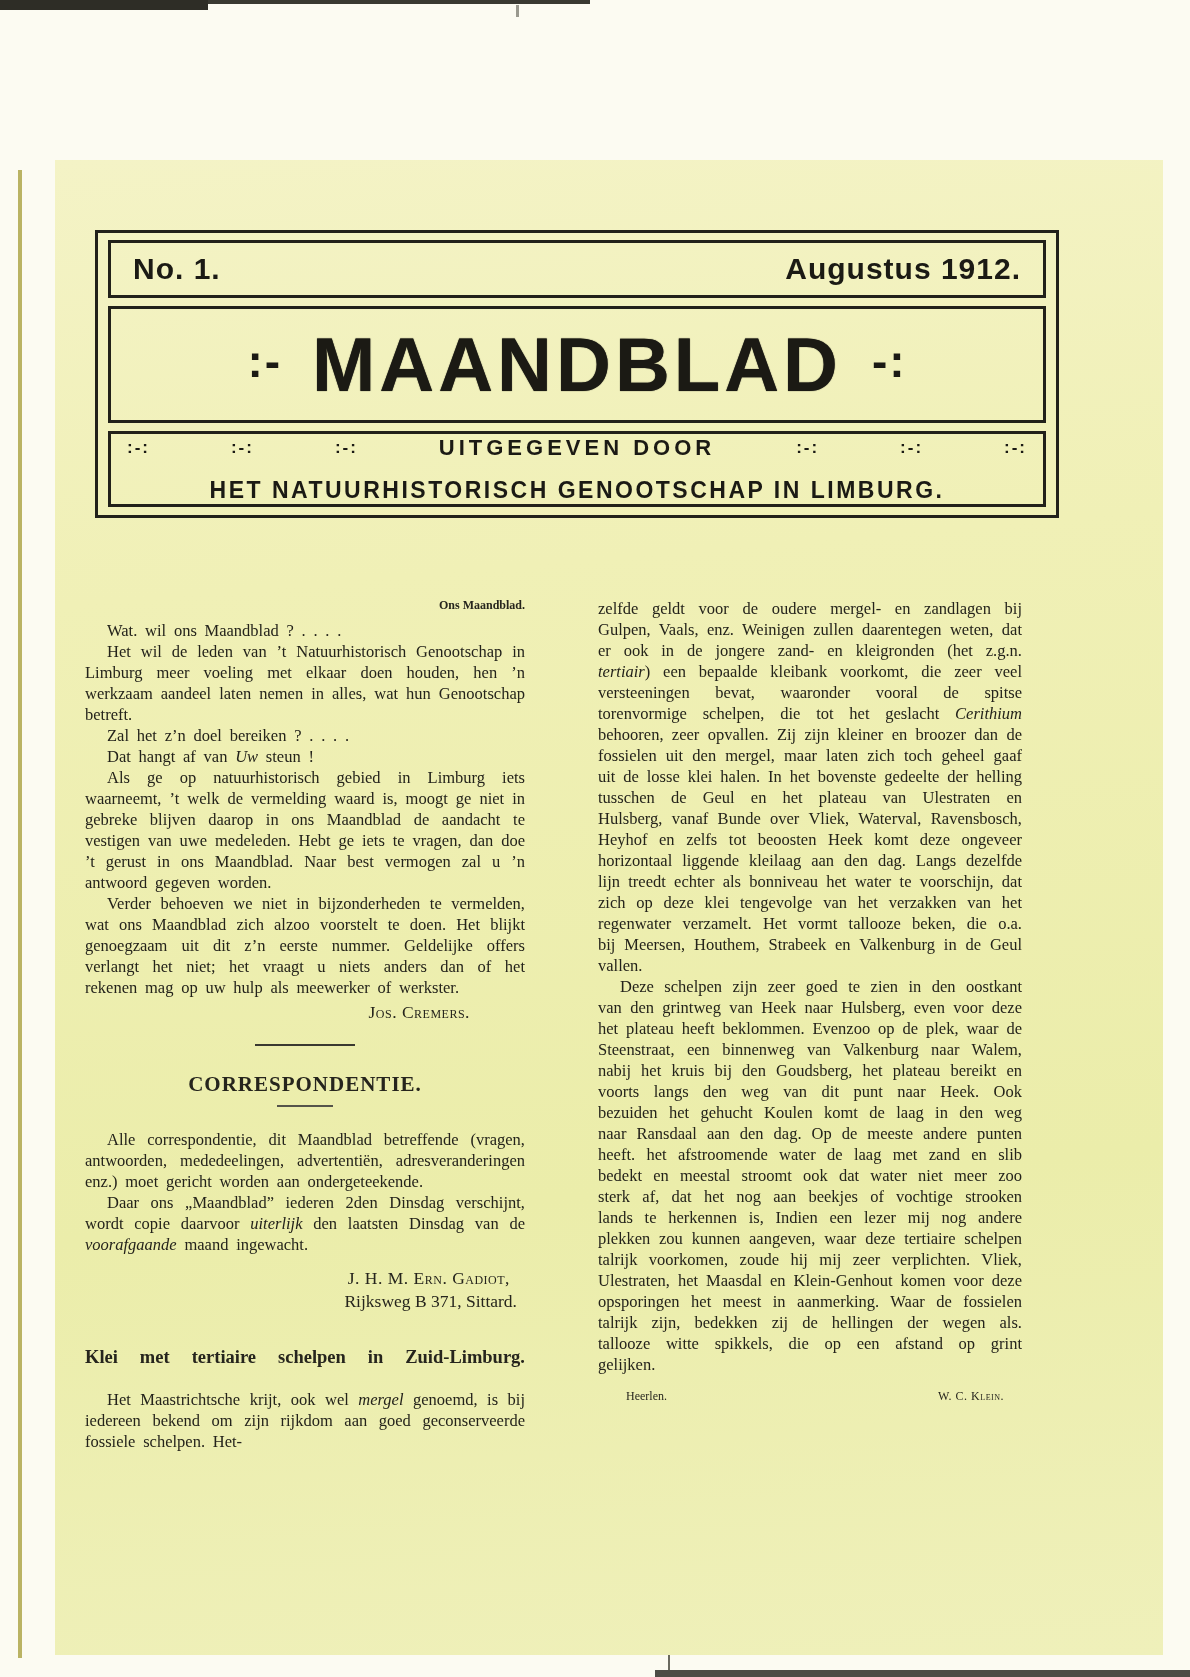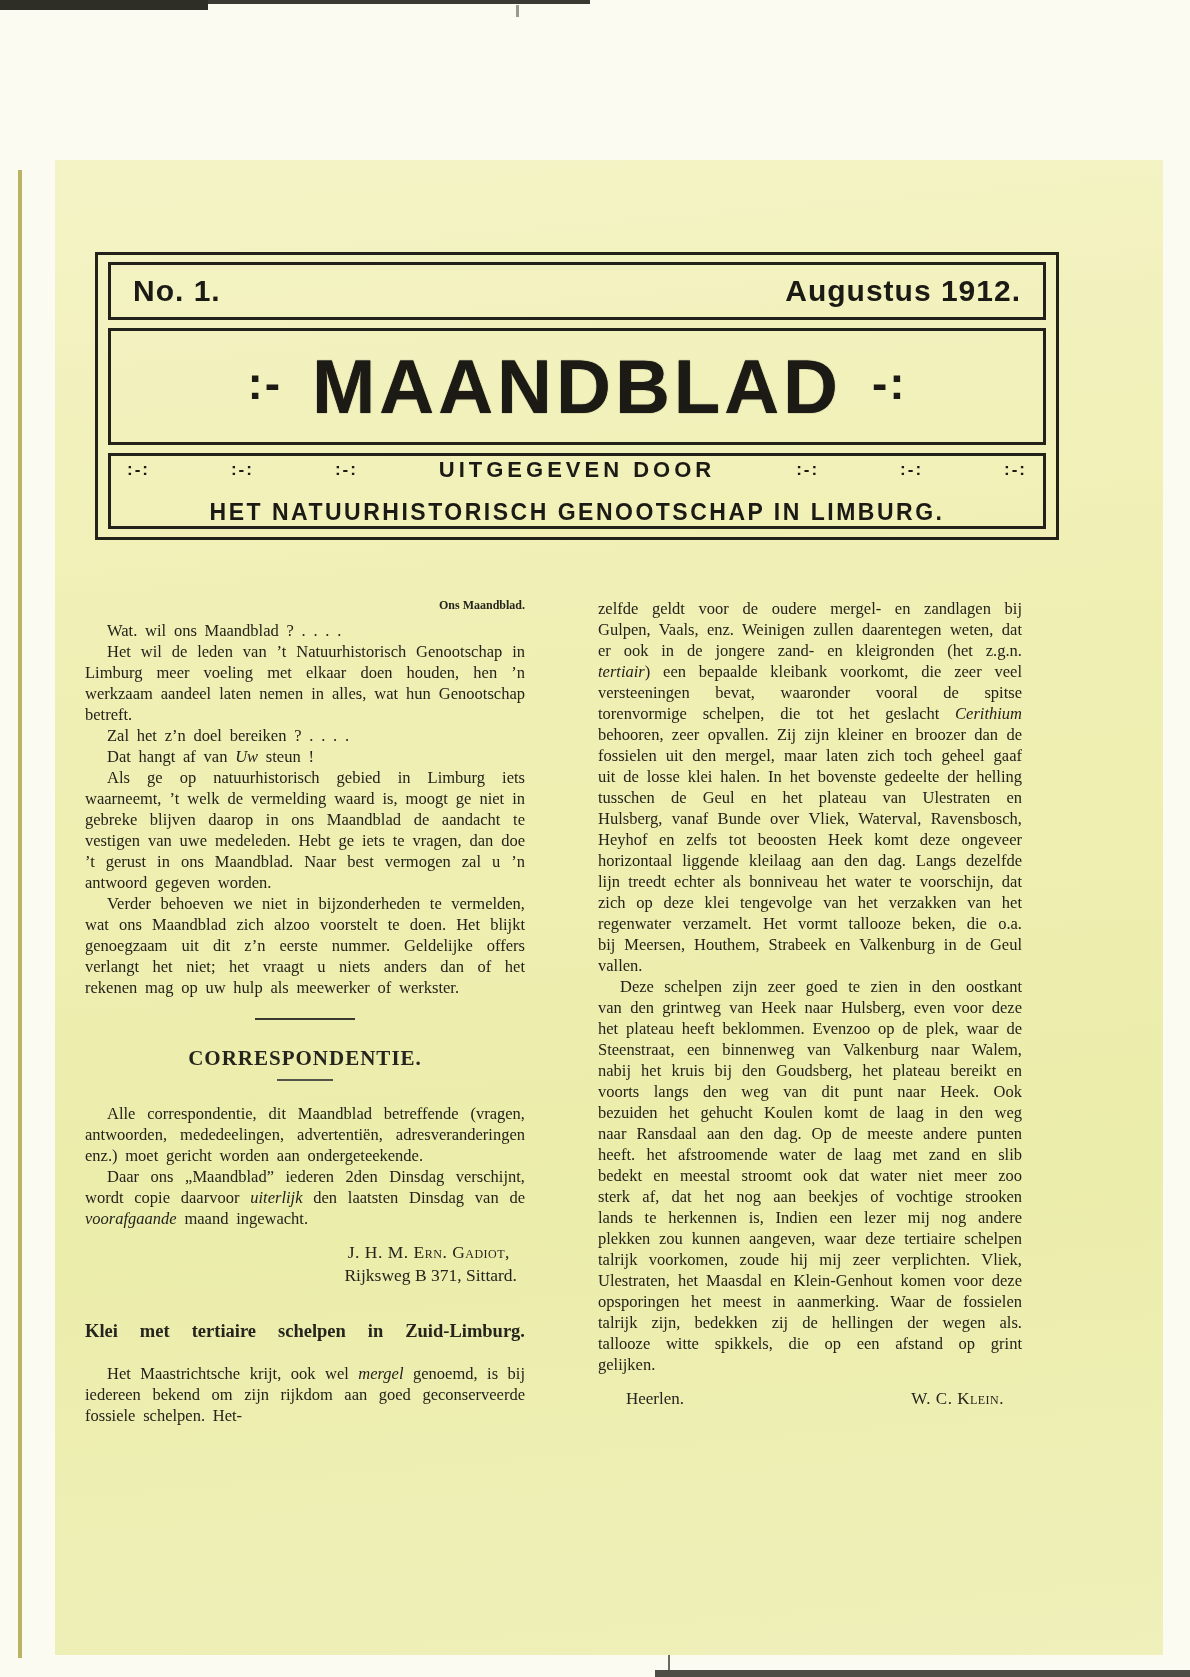--- a/index.html
+++ b/index.html
@@ -19,21 +19,21 @@
 
   
   .page {
     position:absolute; left:55px; top:160px; width:1108px; height:1495px;
     background:linear-gradient(175deg,#f4f3c6 0%,#f0f0b6 28%,#ebedaa 68%,#eff0ba 100%);
     overflow:hidden; color:#26251d;
   }
 
   
   .masthead {
-    position:absolute; left:40px; top:92px; width:964px; height:288px;
+    position:absolute; left:40px; top:70px; width:964px; height:288px;
     border:3px solid #22211a; box-sizing:border-box;
     display:flex; flex-direction:column; padding:7px 10px 8px;
     font-family:"Liberation Sans", sans-serif; color:#1b1a14;
   }
   .m-box { border:3px solid #22211a; box-sizing:border-box; }
   .m-issue-row {
     height:58px; display:flex; justify-content:space-between; align-items:center;
     padding:0 22px; font-weight:bold; font-size:30px; letter-spacing:1px;
   }
   .m-title-row {
@@ -63,21 +63,21 @@
     font-weight:bold; font-size:18.5px; line-height:24px; word-spacing:0.2em;
     text-align:justify; text-align-last:justify; margin:32px 0 20px;
   }
   .rule    { width:100px; border:0; border-top:2px solid #3a3930; margin:20px auto 26px; }
   .subrule { width:56px;  border:0; border-top:2px solid #55544a; margin:7px auto 22px; }
   .sig { text-align:right; font-size:17.5px; line-height:23px; }
   .sc  { font-variant:small-caps; letter-spacing:0.5px; }
   .sig-cremers { padding-right:55px; margin-top:3px; }
   .sig-name    { padding-right:15px; margin-top:12px; }
   .sig-addr    { padding-right:8px; }
-  .byline { display:flex; justify-content:space-between; margin-top:14px; padding:0 18px 0 28px; font-size:17px; }
+  .byline { display:flex; justify-content:space-between; margin-top:14px; padding:0 18px 0 28px; font-size:12px; }
 </style>
 </head>
 <body>
 
 <div class="scan-bar-topleft"></div>
 <div class="scan-line-top"></div>
 <div class="scan-tick-top"></div>
 <div class="page-edge-sliver"></div>
 <div class="scan-bar-bottom"></div>
 <div class="scan-tick-bottom"></div>
@@ -109,20 +109,21 @@
   </div>
 
   <div class="col col-left" id="col-left">
       <div class="h-center">Ons Maandblad.</div>
       <p class="para">Wat. wil ons Maandblad ?  .   .   .   .</p>
       <p class="para">Het wil de leden van ’t Natuurhistorisch Genootschap in Limburg meer voeling met elkaar doen houden, hen ’n werkzaam aandeel laten nemen in alles, wat hun Genootschap betreft.</p>
       <p class="para">Zal het z’n doel bereiken ?  .   .   .   .</p>
       <p class="para">Dat hangt af van <i>Uw</i> steun !</p>
       <p class="para">Als ge op natuurhistorisch gebied in Limburg iets waarneemt, ’t welk de vermelding waard is, moogt ge niet in gebreke blijven daarop in ons Maandblad de aandacht te vestigen van uwe medeleden. Hebt ge iets te vragen, dan doe ’t gerust in ons Maandblad. Naar best vermogen zal u ’n antwoord gegeven worden.</p>
       <p class="para">Verder behoeven we niet in bijzonderheden te vermelden, wat ons Maandblad zich alzoo voorstelt te doen. Het blijkt genoegzaam uit dit z’n eerste nummer. Geldelijke offers verlangt het niet; het vraagt u niets anders dan of het rekenen mag op uw hulp als meewerker of werkster.</p>
+      <div class="sig sc sig-cremers">Jos. Cremers.</div>
       <hr class="rule">
       <div class="h-caps">CORRESPONDENTIE.</div>
       <hr class="subrule">
       <p class="para">Alle correspondentie, dit Maandblad betreffende (vragen, antwoorden, mededeelingen, advertentiën, adresveranderingen enz.) moet gericht worden aan ondergeteekende.</p>
       <p class="para">Daar ons „Maandblad” iederen 2den Dinsdag verschijnt, wordt copie daarvoor <i>uiterlijk</i> den laatsten Dinsdag van de <i>voorafgaande</i> maand ingewacht.</p>
       <div class="sig sc sig-name">J. H. M. Ern. Gadiot,</div>
       <div class="sig sig-addr">Rijksweg B 371, Sittard.</div>
       <div class="h-article">Klei met tertiaire schelpen in Zuid-Limburg.</div>
       <p class="para">Het Maastrichtsche krijt, ook wel <i>mergel</i> genoemd, is bij iedereen bekend om zijn rijkdom aan goed geconserveerde fossiele schelpen. Het-</p>
     </div>

